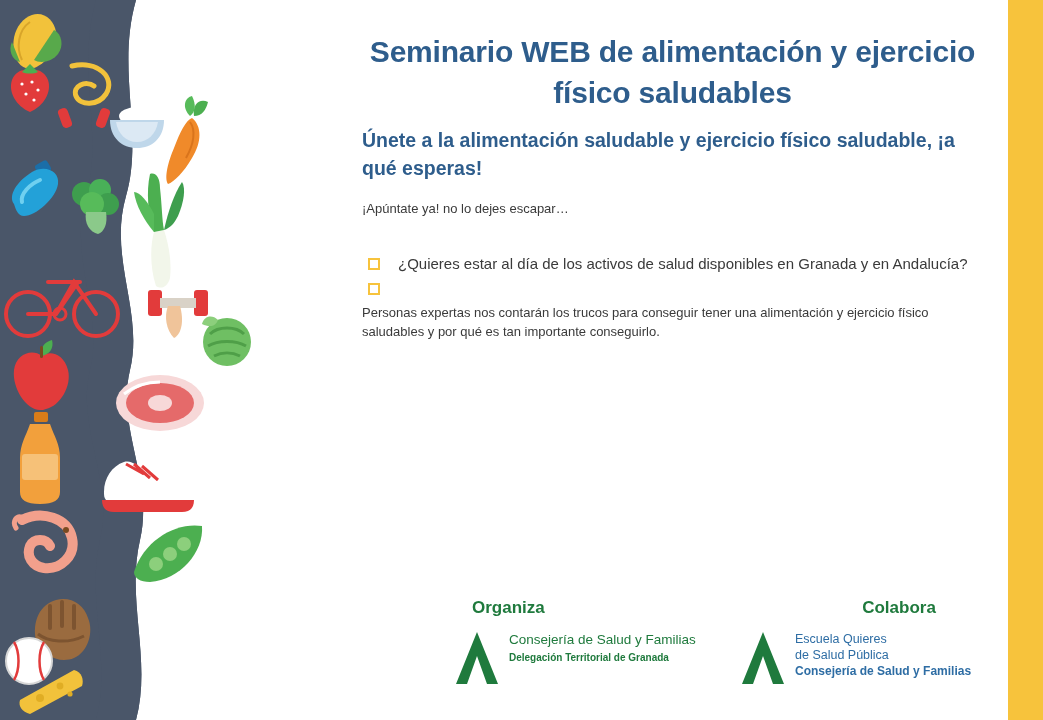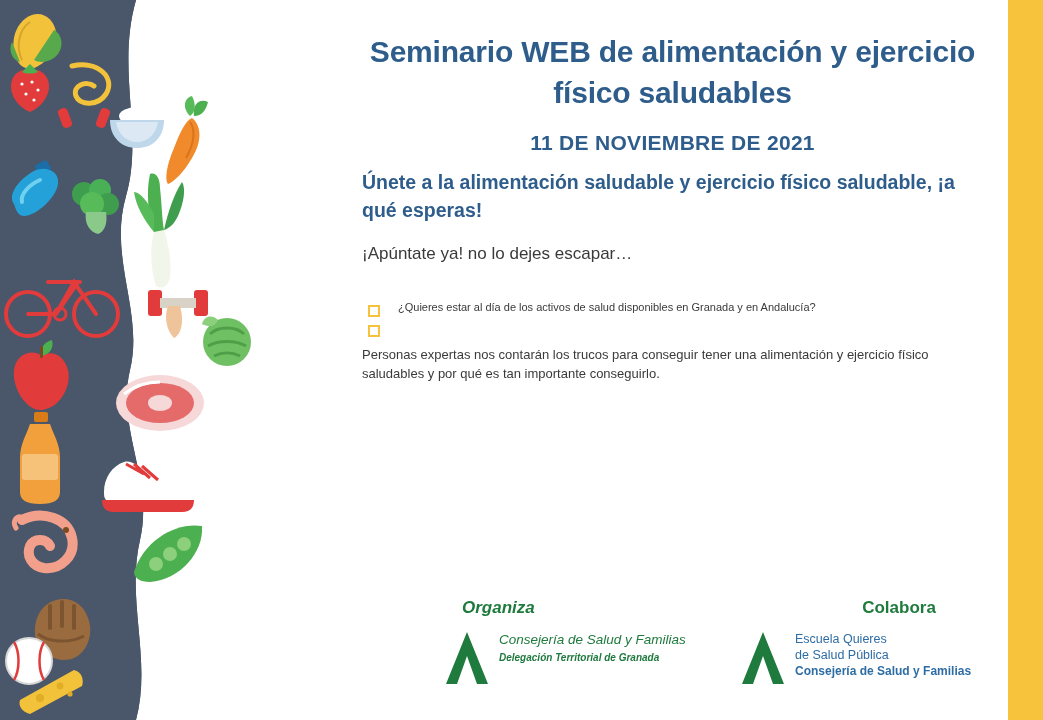--- a/index.html
+++ b/index.html
@@ -68,34 +68,34 @@
   .subtitle {
     margin: 14px 0 0 2px;
     color: #2e5d8c;
     font-size: 19.5px;
     font-weight: bold;
     line-height: 1.42;
   }
   .tagline {
     margin: 18px 0 0 2px;
     color: #3a3a3a;
-    font-size: 17px;
+    font-size: 13px;
     line-height: 1.4;
   }
   .questions {
     margin: 34px 0 0 4px;
     padding: 0;
     list-style: none;
   }
   .questions li {
     position: relative;
     padding-left: 34px;
     margin-bottom: 4px;
     color: #3a3a3a;
-    font-size: 11px;
+    font-size: 15px;
     line-height: 1.45;
   }
   .q-bullet {
     position: absolute;
     left: 4px;
     top: 5px;
     width: 12px;
     height: 12px;
     border: 2px solid #f7c33c;
     background: transparent;
@@ -110,21 +110,21 @@
 
   
   .logos {
     position: absolute;
     left: 360px;
     top: 598px;
     width: 660px;
     height: 115px;
   }
   .logo-col { position: absolute; top: 0; }
-  .logo-col.organiza { left: 84px; width: 300px; font-style: italic; }
+  .logo-col.organiza { left: 94px; width: 300px; }
   .logo-col.colabora { left: 380px; width: 300px; }
   .logo-head {
     color: #1f7a3d;
     font-size: 17px;
     font-weight: bold;
     text-align: left;
     margin: 0 0 12px 0;
   }
   .logo-col.organiza .logo-head { padding-left: 18px; }
   .logo-col.colabora .logo-head { padding-left: 18px; text-align: center; }
@@ -298,21 +298,20 @@
         <circle cx="54" cy="34" r="2.6" fill="#e0ad24"></circle>
       </svg>
 
     </div>
   </div>
 
   <div style="position:absolute; right:0; top:0; width:35px; height:720px; background:#f7c33c;"></div>
 
   <div class="content">
     <h1 class="title">Seminario WEB de alimentación y ejercicio físico saludables</h1>
-    <div class="date">11 DE NOVIEMBRE DE 2021</div>
     <div class="subtitle">Únete a la alimentación saludable y ejercicio físico saludable, ¡a qué esperas!</div>
     <div class="tagline">¡Apúntate ya! no lo dejes escapar…</div>
 
     <ul class="questions">
       <li>
         <span class="q-bullet"></span>
         <span>¿Quieres estar al día de los activos de salud disponibles en Granada y en Andalucía?</span>
       </li>
       <li>
         <span class="q-bullet"></span>

